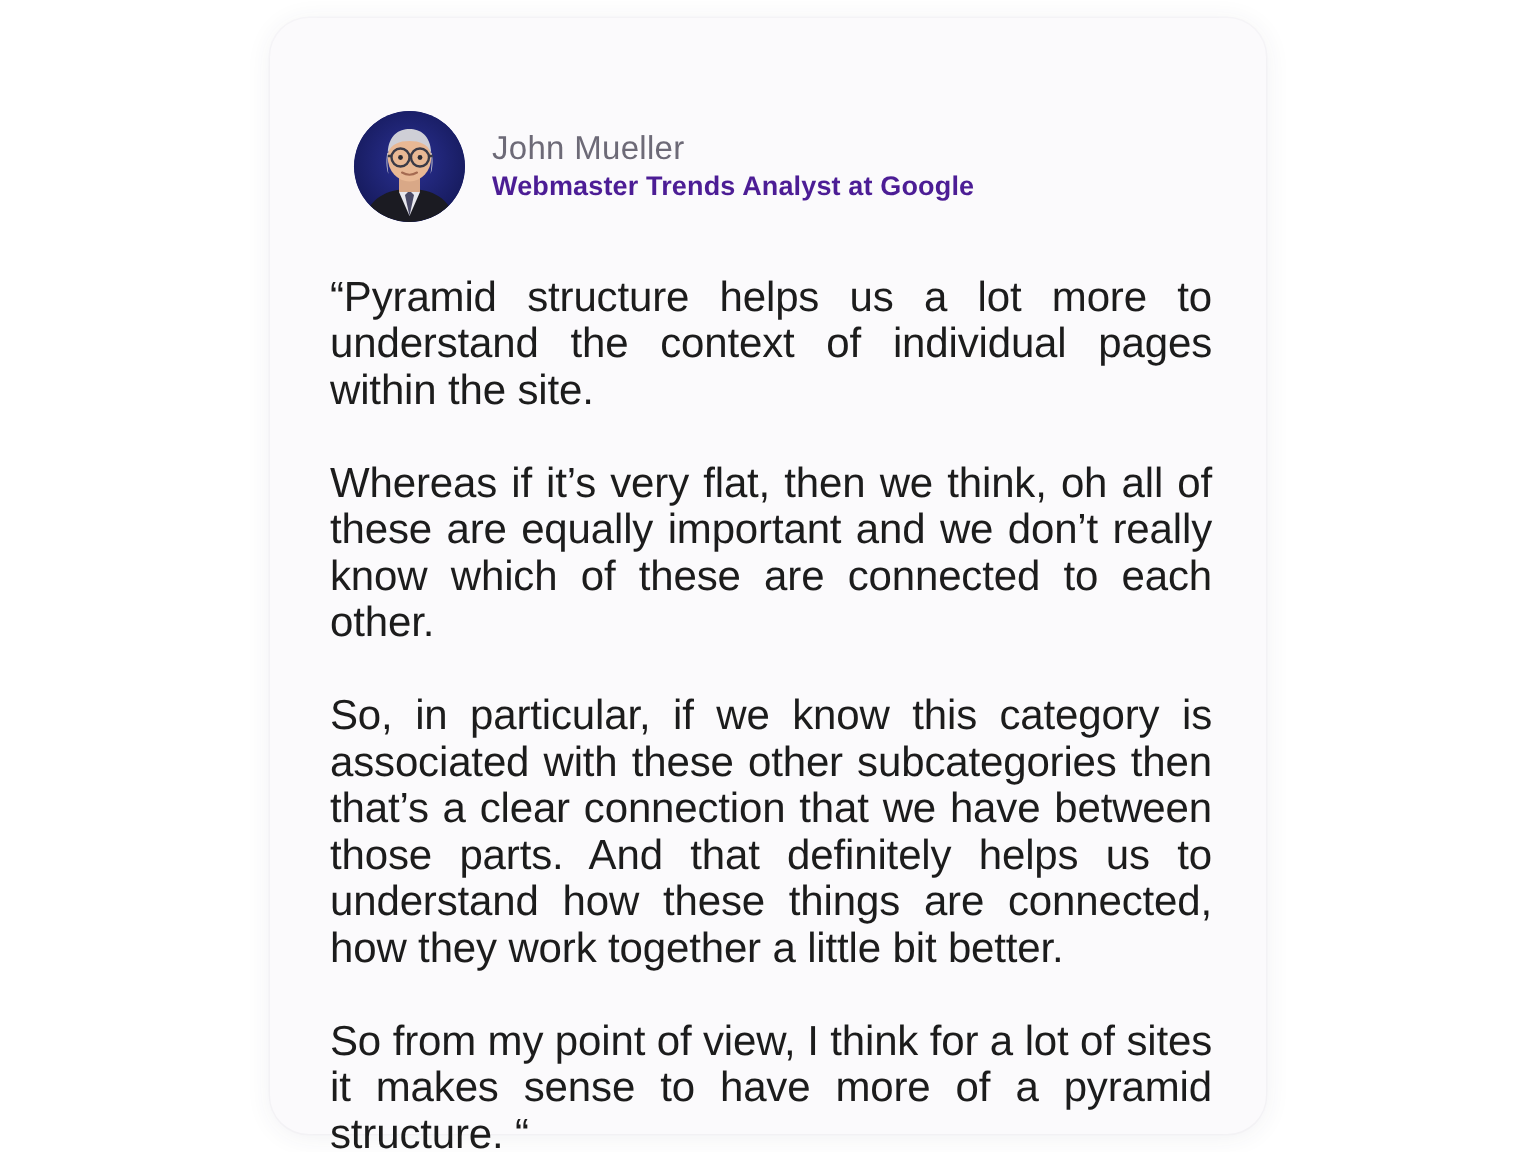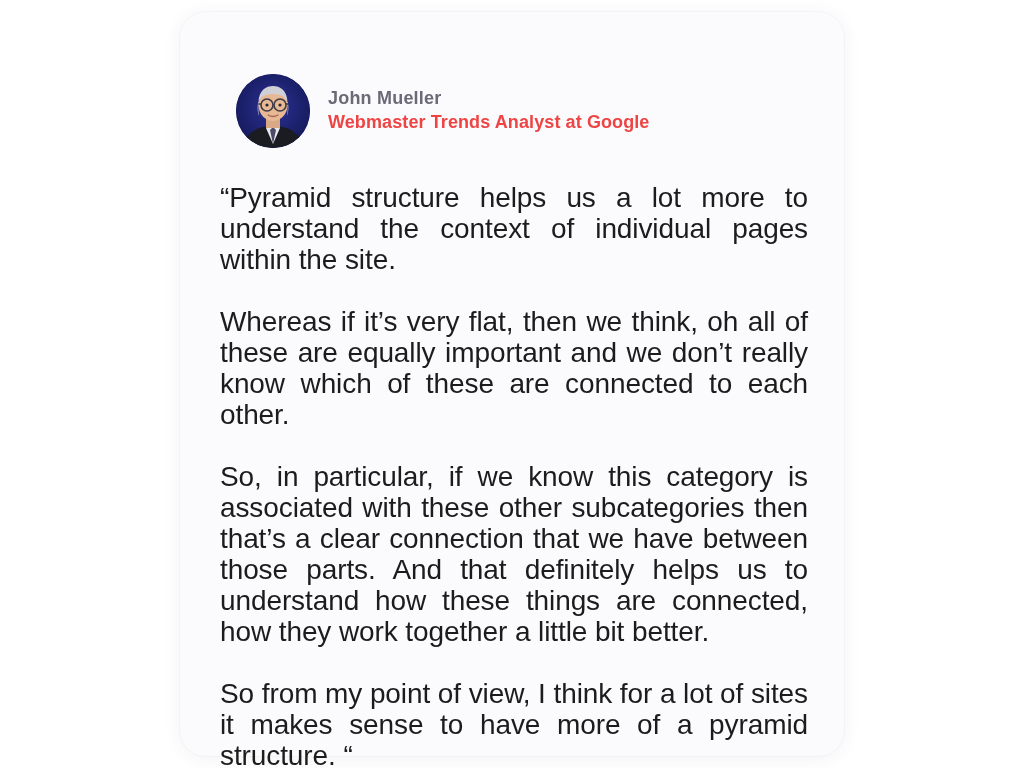--- a/index.html
+++ b/index.html
@@ -59,31 +59,31 @@
   }
 
   .author-text {
     display: flex;
     flex-direction: column;
     justify-content: center;
     gap: 4px;
   }
 
   .author-name {
-    font-size: 18px;
-    font-weight: bold;
+    font-size: 22px;
+    font-weight: normal;
     color: #6d6a77;
     letter-spacing: 0.2px;
     line-height: 1.1;
   }
 
   .author-role {
     font-size: 18px;
     font-weight: bold;
-    color: #ef4444;
+    color: #4c1d95;
     letter-spacing: 0.1px;
     line-height: 1.1;
   }
 
   .quote-body {
     position: absolute;
     left: 40px;
     top: 170px;
     width: 588px;
     color: #1c1c1c;

